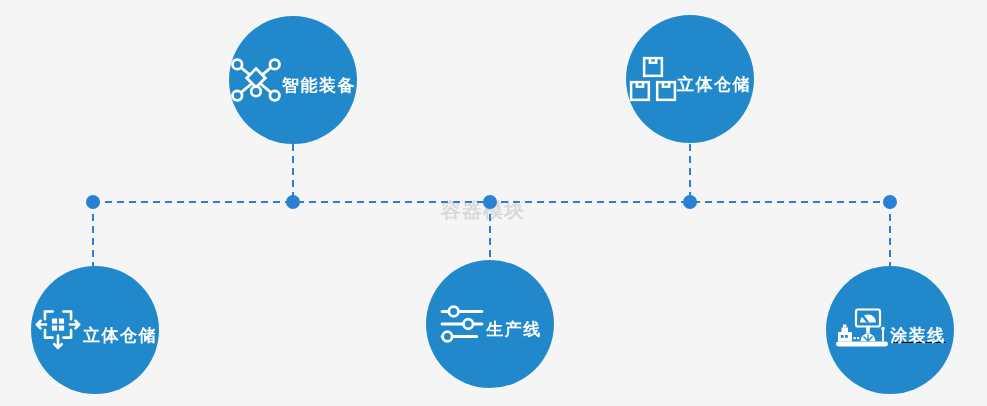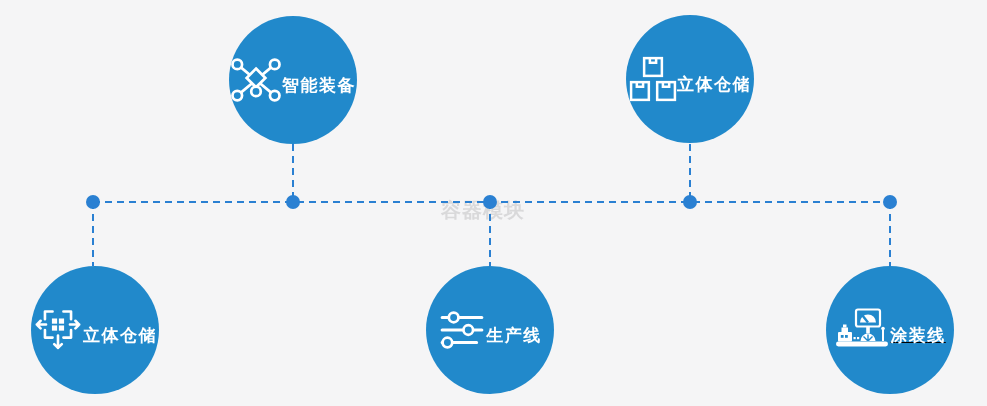--- a/index.html
+++ b/index.html
@@ -20,21 +20,21 @@
     display:flex;flex-direction:row;align-items:center;justify-content:center;
   }
   .node .icon{height:52px;display:flex;align-items:center;justify-content:center;}
   .node .label{
     margin-top:11px;color:#ffffff;font-size:17px;font-weight:bold;
     letter-spacing:1.5px;line-height:1;white-space:nowrap;
   }
   .node-intelligent-equipment{left:229px;top:16px;}
   .node-stereo-warehouse{left:626px;top:15px;}
   .node-logistics-sorting{left:31px;top:266px;}
-  .node-production-line{left:426px;top:266px;}
+  .node-production-line{left:426px;top:260px;}
   .node-painting-line{left:826px;top:266px;text-decoration:underline;}
 </style>
 </head>
 <body>
 
 <div class="stage">
 
   <div class="watermark">容器模块</div>
 
   <svg class="connectors" width="987" height="406" viewBox="0 0 987 406">

